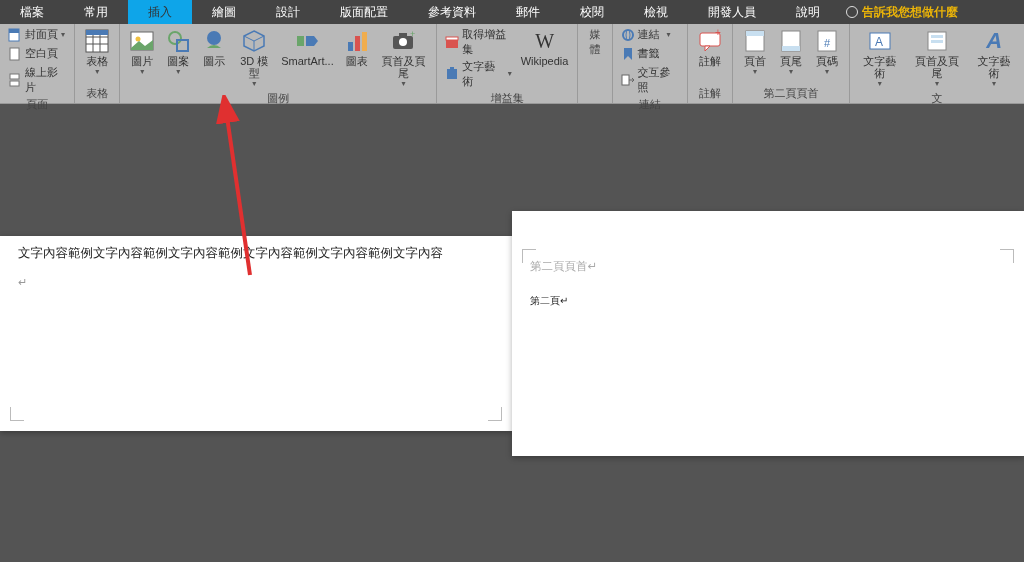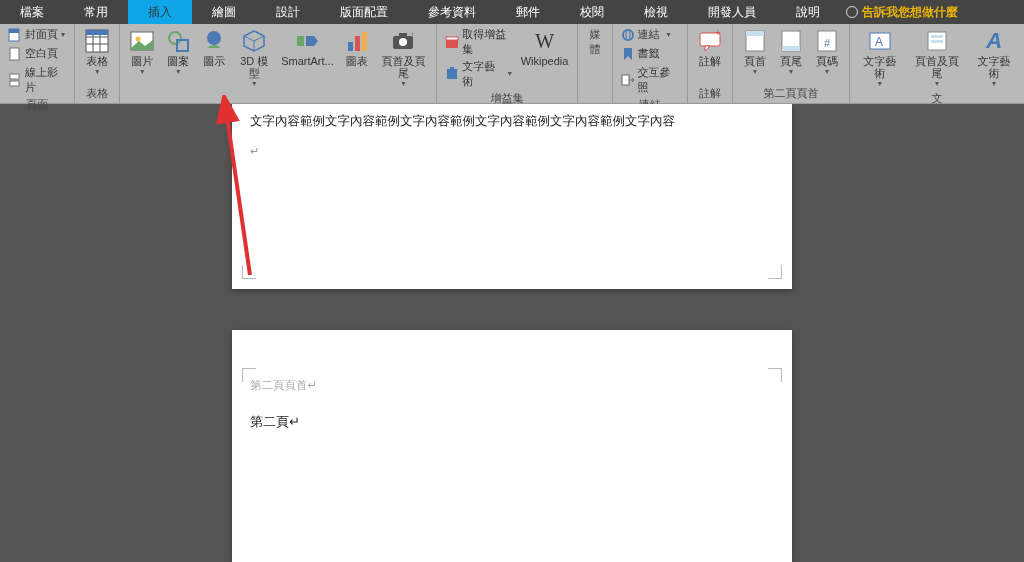--- a/index.html
+++ b/index.html
@@ -17,30 +17,30 @@
 .group-label { font-size: 11px; color: #444; text-align: center; padding: 1px 0 2px 0; }
 
 .vitem { display: flex; flex-direction: column; align-items: center; gap: 1px; padding: 2px 3px; cursor: pointer; }
 .vitem .lbl { font-size: 11px; color: #333; text-align: center; line-height: 12px; }
 .tri { font-size: 8px; color: #555; line-height: 8px; }
 .ico { width: 26px; height: 26px; display: flex; align-items: center; justify-content: center; }
 
 .smallrow { display: flex; align-items: center; gap: 3px; font-size: 11px; color: #333; padding: 1px 2px; cursor: pointer; }
 .si { width: 14px; height: 14px; display: inline-flex; align-items: center; justify-content: center; }
 
-.doc-area { position: absolute; top: 104px; left: 0; right: 0; bottom: 0; overflow: hidden; display:flex; flex-direction:column; align-items:center;gap:12px; }
+.doc-area { position: absolute; top: 104px; left: 0; right: 0; bottom: 0; overflow: hidden; display:flex; flex-direction:row; align-items:center; }
 .page { background: #fff; width: 560px; margin: 0 auto; position: relative; box-shadow: 0 2px 6px rgba(0,0,0,0.3); }
 .page1 { height: 195px; }
 .gap { height: 18px; }
 .page2 { height: 245px; }
 
 .body-text { font-size: 12.5px; color: #222; padding: 8px 18px 0 18px; line-height: 1.5; font-family: "PMingLiU", serif; }
 .ret { color: #999; font-size: 11px; padding-left: 18px; margin-top: 14px; }
 .hdr-label { color: #aaa; font-size: 11.5px; padding: 48px 0 0 18px; font-family: "PMingLiU", serif; }
-.p2-text { font-size: 13px; color: #222; padding: 20px 0 0 18px; font-family: "PMingLiU", serif; }
+.p2-text { font-size: 10px; color: #222; padding: 20px 0 0 18px; font-family: "PMingLiU", serif; }
 
 .corner { position: absolute; width: 14px; height: 14px; border-color: #bbb; }
 .corner.bl { bottom: 10px; left: 10px; border-left: 1px solid #bbb; border-bottom: 1px solid #bbb; }
 .corner.br { bottom: 10px; right: 10px; border-right: 1px solid #bbb; border-bottom: 1px solid #bbb; }
 .corner.tl { top: 38px; left: 10px; border-left: 1px solid #bbb; border-top: 1px solid #bbb; }
 .corner.tr { top: 38px; right: 10px; border-right: 1px solid #bbb; border-top: 1px solid #bbb; }
 
 .arrow { position: absolute; top: 95px; left: 150px; pointer-events: none; z-index: 50; }
 
 svg { display: block; }
@@ -193,20 +193,21 @@
               <rect x="3" y="8" width="20" height="13" rx="2" fill="#555"></rect>
               <circle cx="13" cy="14" r="4" fill="#fff"></circle>
               <rect x="9" y="5" width="8" height="4" fill="#555"></rect>
               <text x="20" y="9" font-size="9" fill="#6aa56a">+</text>
             </svg>
           </span>
           <span class="lbl">頁首及頁尾</span>
           <span class="tri">▾</span>
         </div>
     </div>
+    <div class="group-label">圖例</div>
   </div>
 
   <div class="group">
     <div class="group-body">
       <div class="col" style="justify-content:center; gap:0;">
         <div class="smallrow">
             <span class="si">
               <svg width="14" height="14">
                 <rect x="1" y="4" width="12" height="9" fill="#d9534f"></rect>
                 <rect x="1" y="2" width="12" height="3" fill="#fff" stroke="#d9534f"></rect>

